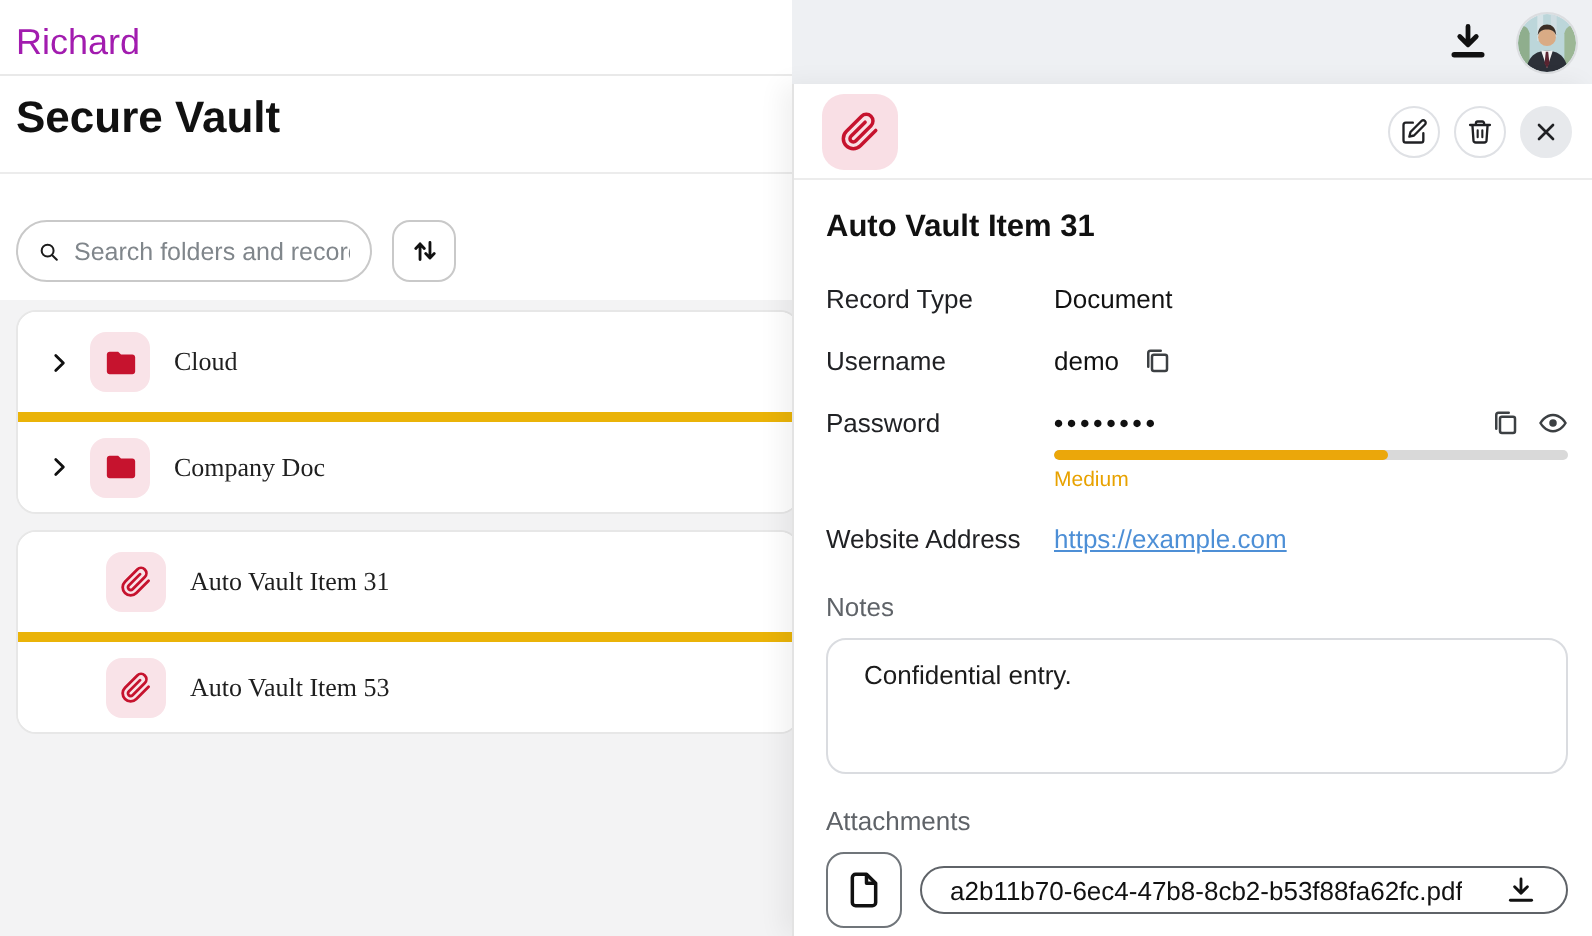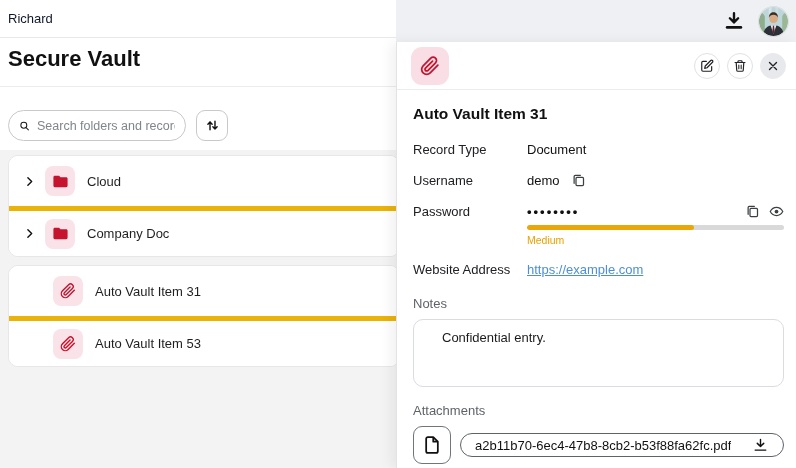--- a/index.html
+++ b/index.html
@@ -6,21 +6,21 @@
   html,body { width:796px; height:468px; overflow:hidden; }
   body {
     font-family: "Liberation Sans", sans-serif;
     background:#ffffff; position:relative; color:#1b1b1b;
   }
   svg { display:block; }
 
   
   #topbar { position:absolute; left:0; top:0; width:796px; height:38px;
     background:#fff; border-bottom:1px solid #e9e9e9; }
-  #topbar-user { position:absolute; left:8px; top:11px; font-size:13px; color:#0f172a; }
+  #topbar-user { position:absolute; left:8px; top:11px; font-size:18px; color:#a21caf; }
   #topbar-right { position:absolute; left:396px; top:0; width:400px; height:42px;
     background:#eef0f3; display:flex; align-items:center; justify-content:flex-end;
     gap:14px; padding-right:8px; }
   .tb-dl { width:22px; height:22px; color:#111; cursor:pointer; }
   .avatar { width:29px; height:29px; border-radius:50%; overflow:hidden; cursor:pointer;
     box-shadow:0 0 0 1px rgba(0,0,0,.08); }
 
   
   #page-title { position:absolute; left:8px; top:46px; font-size:22px; font-weight:700; color:#111; }
   #title-divider { position:absolute; left:0; top:86px; width:396px; height:1px; background:#ececec; }
@@ -30,21 +30,21 @@
     display:flex; align-items:center; padding:0 10px; background:#fff; gap:7px; }
   #search-pill input { border:none; outline:none; width:138px; font-size:12.5px;
     font-family:"Liberation Sans",sans-serif; color:#333; background:transparent; }
   #search-pill input::placeholder { color:#80868b; }
   #sort-btn { width:32px; height:31px; border:1px solid #c9c9c9; border-radius:9px;
     background:#fff; display:flex; align-items:center; justify-content:center; cursor:pointer; color:#111; }
 
   #list-area { position:absolute; left:0; top:150px; width:396px; bottom:0;
     background:#f3f3f4; padding:5px 0 0 8px; overflow:hidden; }
   .card { width:392px; background:#fff; border:1px solid #e7e7e7; border-radius:10px;
-    margin-bottom:8px; overflow:hidden; }
+    margin-bottom:8px; overflow:hidden;font-family:Liberation Serif, serif; }
   .row { height:50px; display:flex; align-items:center; cursor:pointer; background:#fff; }
   .row + .row { border-top:5px solid #eab308; }
   .row-label { font-size:13px; color:#1f1f1f; }
   .chev { width:13px; height:13px; color:#111; margin:0 9px 0 14px; flex:0 0 auto; }
   .icon-sq { width:30px; height:30px; border-radius:8px; background:#f9e3e8;
     display:flex; align-items:center; justify-content:center; flex:0 0 auto; margin-right:12px; }
   .row.record { padding-left:44px; }
   .folder-glyph { width:17px; height:17px; color:#c6132e; }
   .clip-glyph { width:16px; height:16px; color:#c6132e; }
 
@@ -76,21 +76,21 @@
   .pw-dots { font-weight:700; letter-spacing:2px; font-size:13px; color:#111; }
   .pw-icons { margin-left:auto; display:flex; gap:9px; align-items:center; }
   .strength-track { margin-top:6px; height:5px; border-radius:3px; background:#d9d9d9; overflow:hidden; }
   .strength-fill { height:100%; border-radius:3px; background:#eba70a; }
   .strength-label { margin-top:4px; font-size:10.5px; color:#e8a200; }
 
   a.weblink { color:#4d8fd6; text-decoration:underline; cursor:pointer; }
 
   .section-label { margin-top:19px; font-size:13px; color:#5f6368; }
   #notes-box { margin-top:8px; height:68px; border:1px solid #dadce0; border-radius:10px;
-    padding:10px 28px; font-size:13px; color:#1b1b1b; background:#fff; }
+    padding:10px 18px; font-size:13px; color:#1b1b1b; background:#fff; }
 
   #attach-row { margin-top:8px; display:flex; gap:9px; align-items:center; }
   #attach-file-btn { width:38px; height:38px; border:1.5px solid #70757a; border-radius:9px;
     background:#fff; display:flex; align-items:center; justify-content:center; cursor:pointer; color:#111; }
   #attach-file-btn svg { width:20px; height:20px; }
   #attach-pill { flex:1; height:24px; border:1.5px solid #5f6368; border-radius:18px;
     display:flex; align-items:center; padding:0 14px; background:#fff; cursor:pointer; }
   #attach-name { font-size:13px; color:#111; white-space:nowrap; overflow:hidden; text-overflow:ellipsis; }
   #attach-dl { margin-left:auto; width:17px; height:17px; color:#111; flex:0 0 auto; }
 </style>

